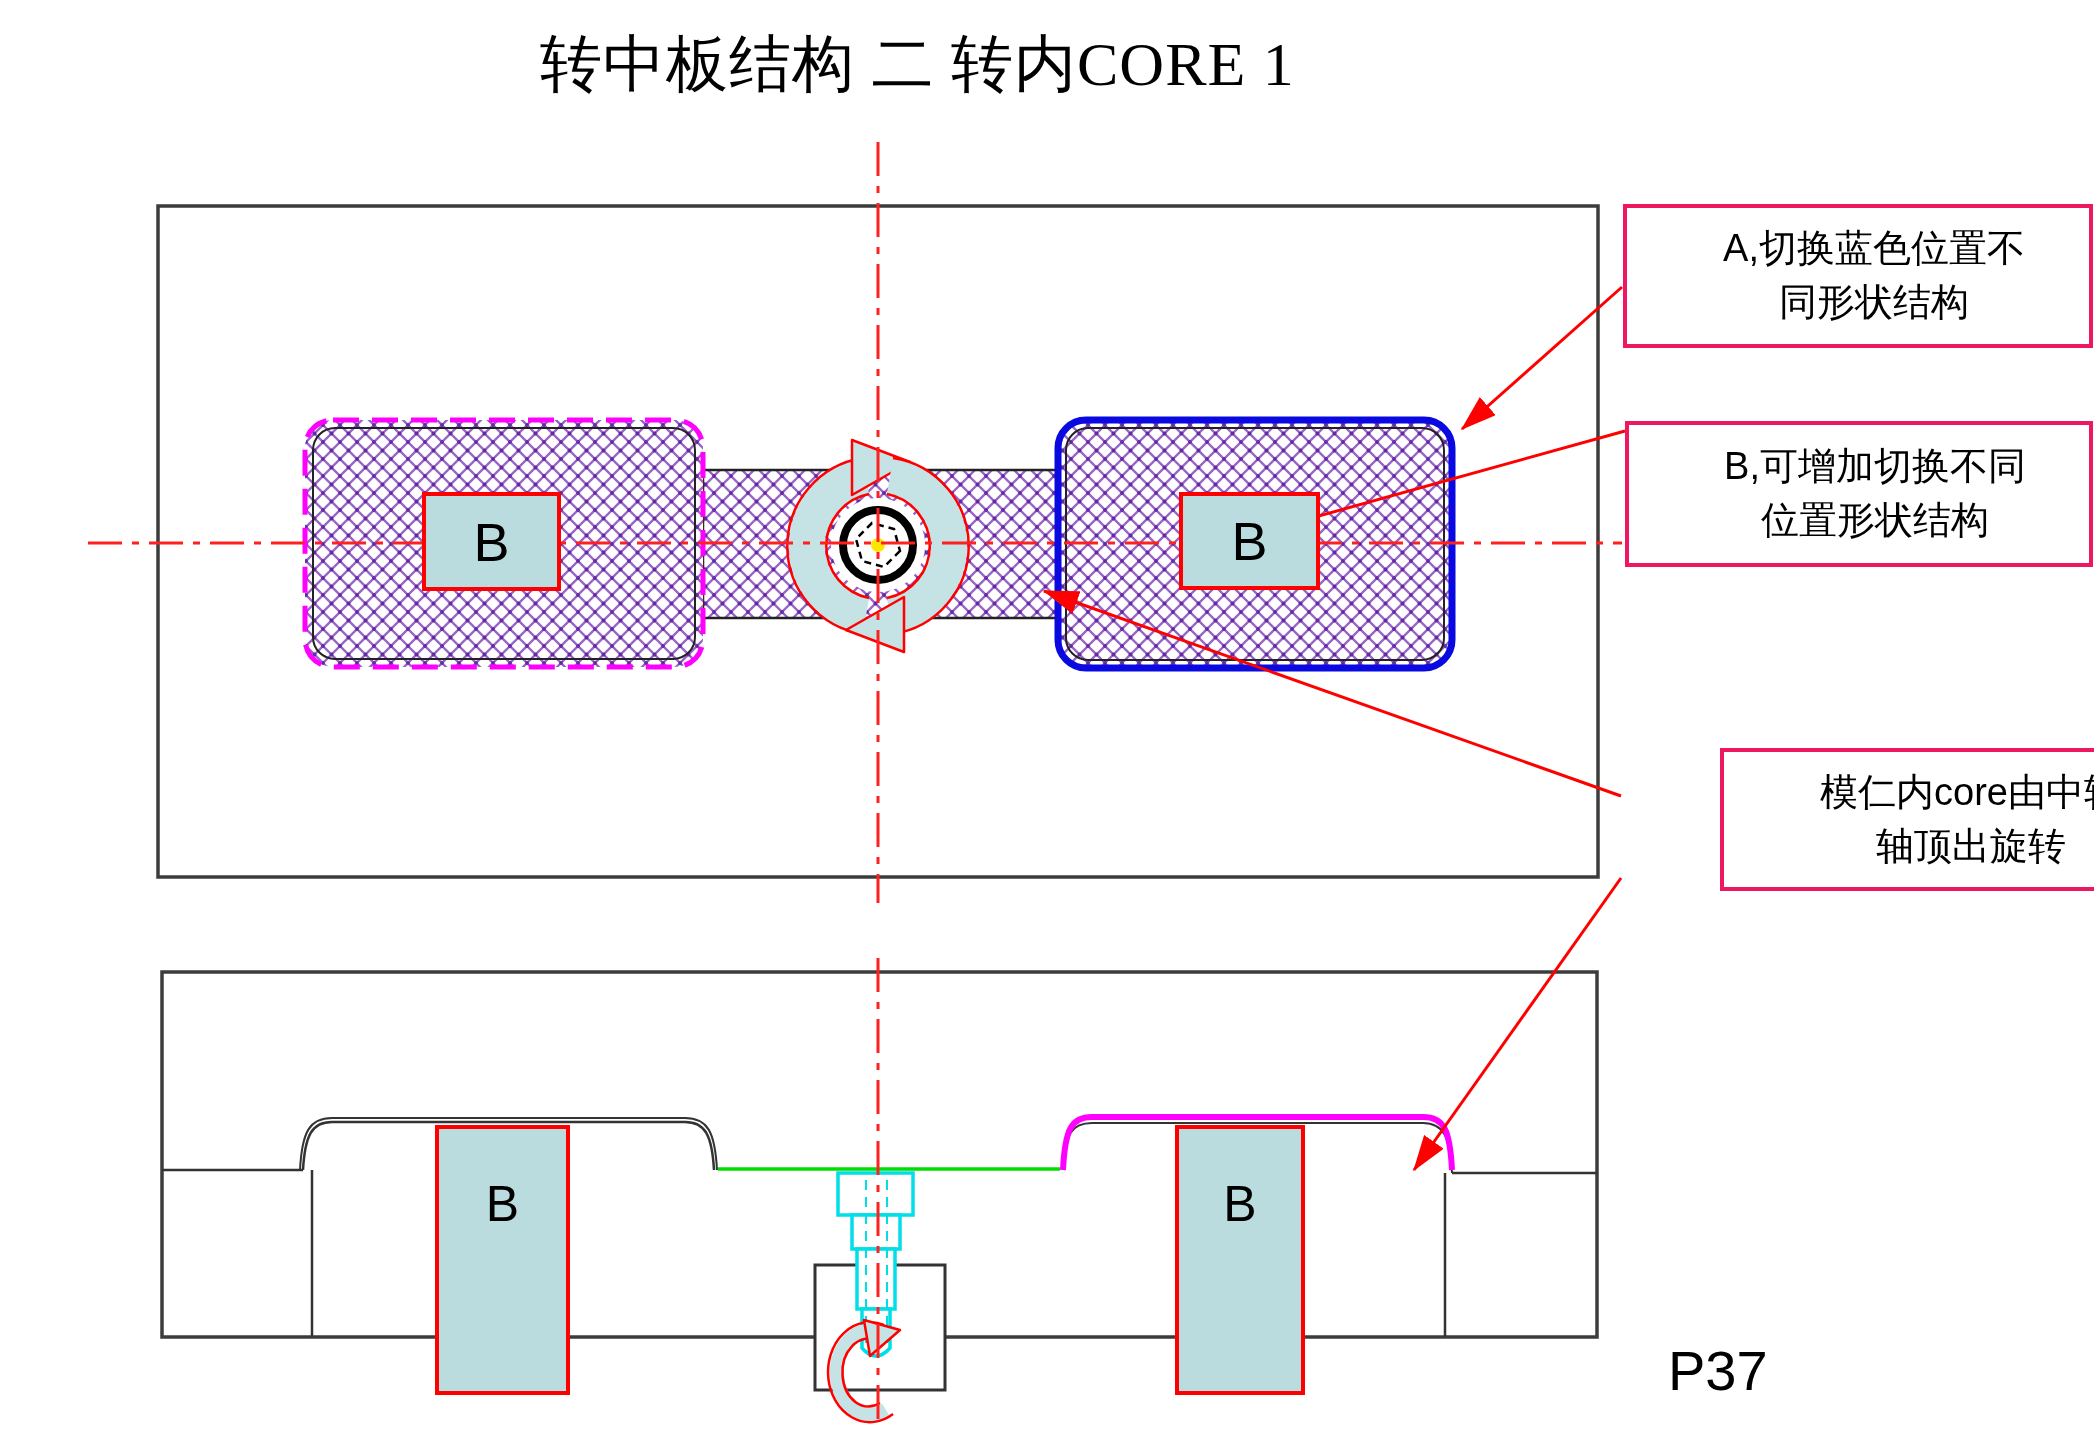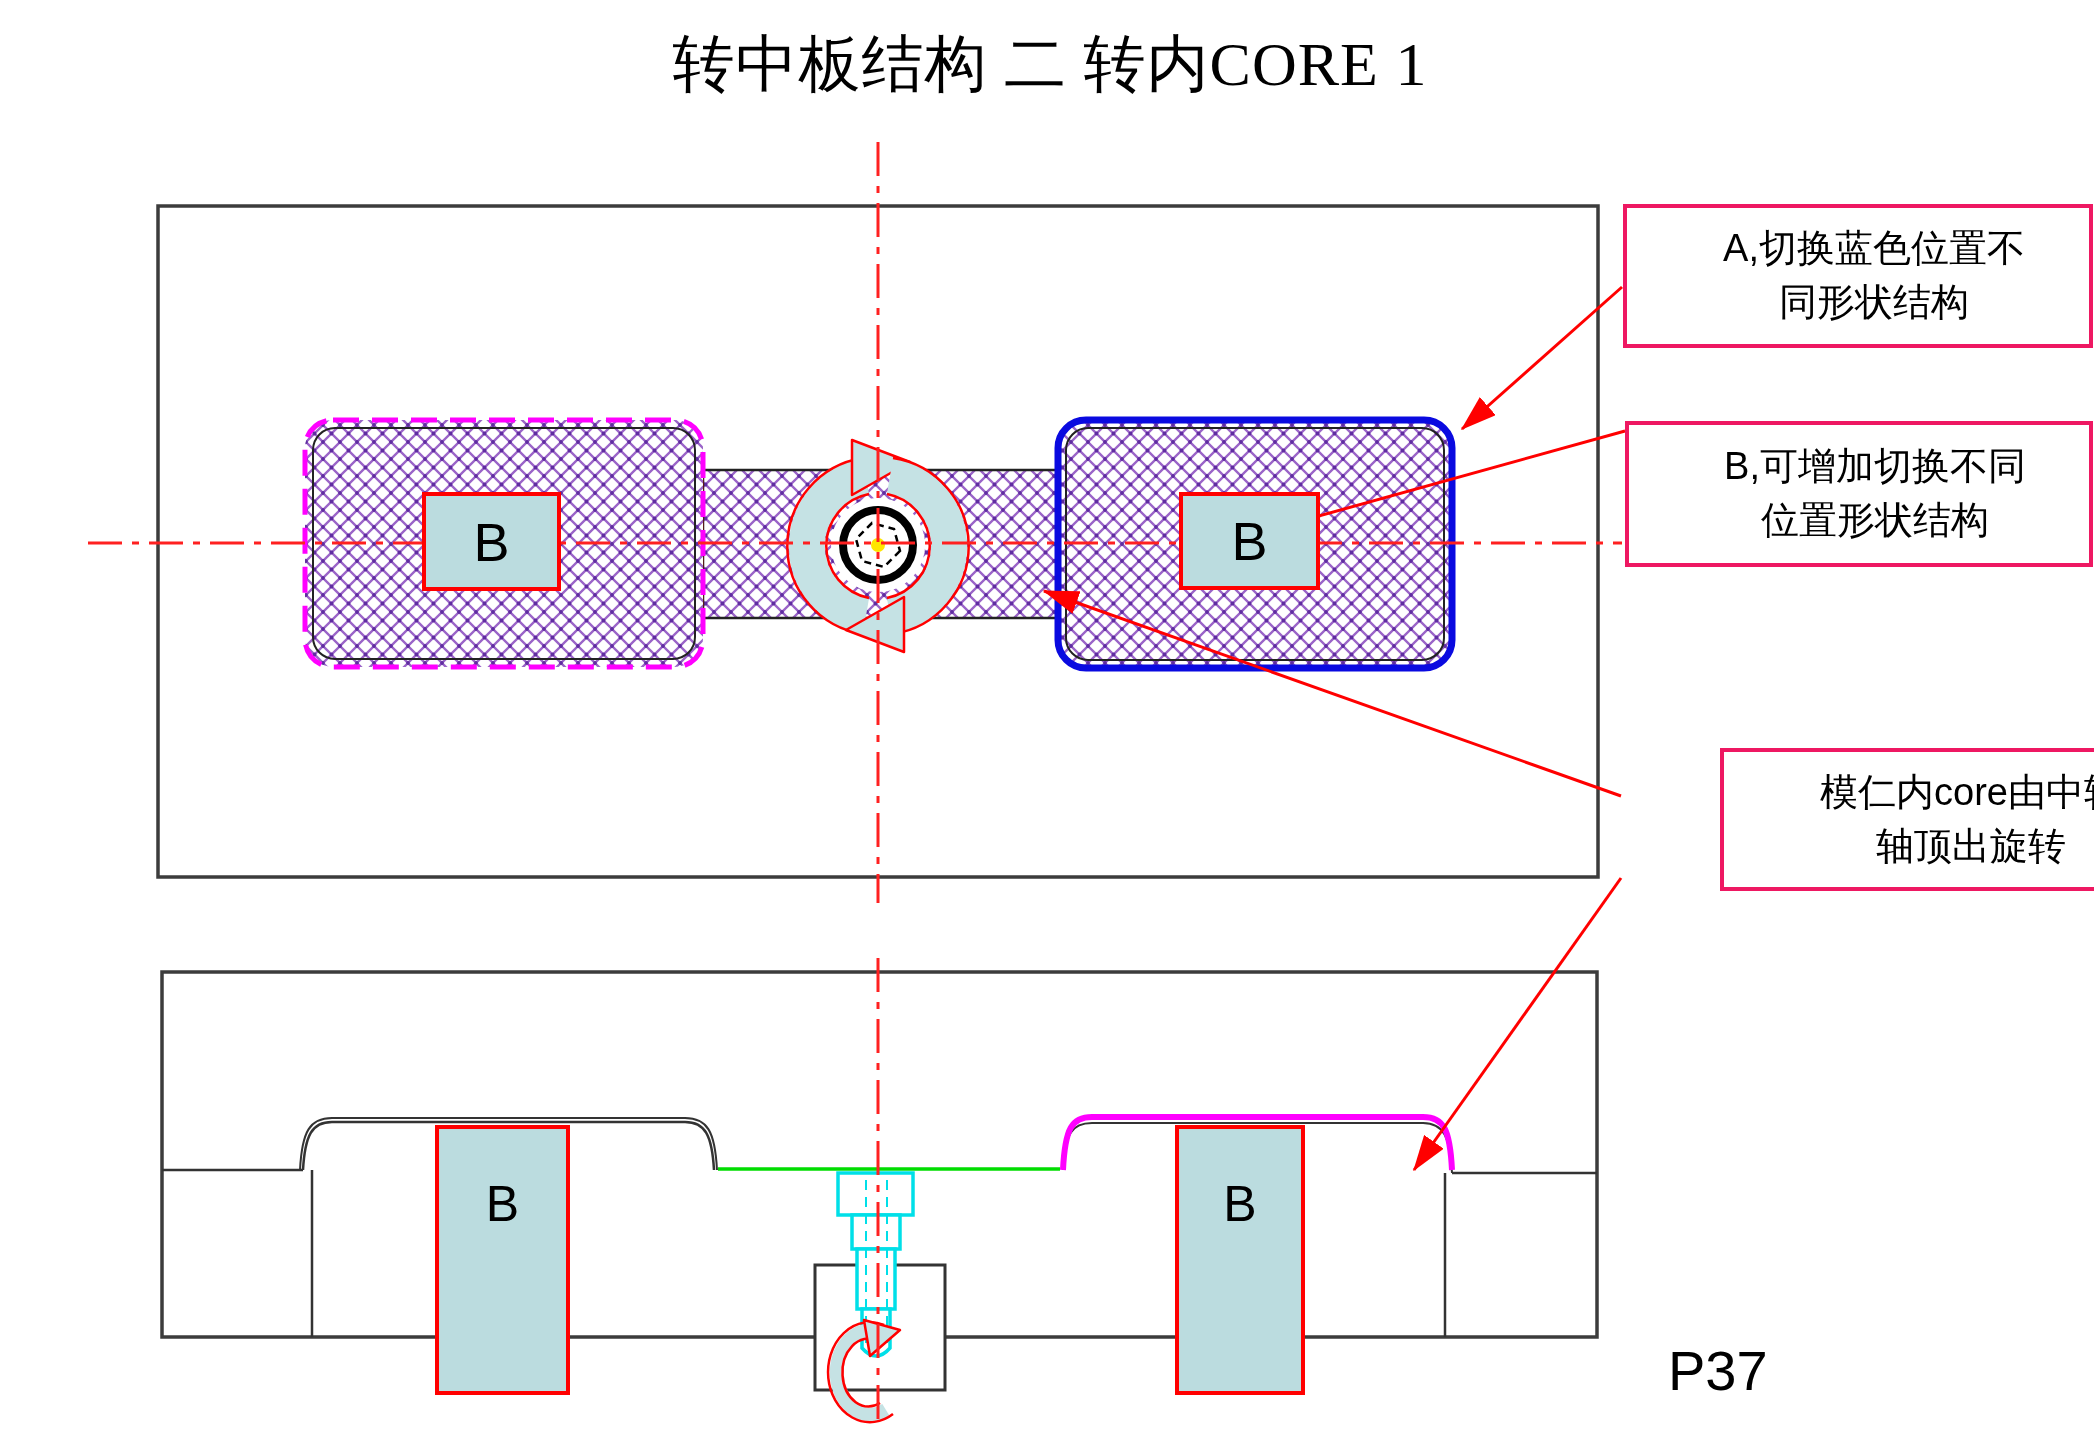--- a/index.html
+++ b/index.html
@@ -2,21 +2,21 @@
 <html><head>
 <meta charset="utf-8">
 <style>
   html,body{margin:0;padding:0;background:#fff;}
   body{position:relative;width:2094px;height:1436px;overflow:hidden;
        font-family:"Liberation Sans",sans-serif;color:#000;}
   #stage{position:absolute;left:0;top:0;width:2094px;height:1436px;}
   svg{position:absolute;left:0;top:0;}
   .title{position:absolute;left:540px;top:22px;width:1020px;
          font-family:"Liberation Serif",serif;font-size:62px;letter-spacing:1px;
-         white-space:nowrap;text-align:center;}
+         white-space:nowrap;}
   .callout{position:absolute;border:4px solid #ee1862;background:#fff;
            display:flex;align-items:center;justify-content:center;text-align:center;
            font-size:38px;line-height:1.42;white-space:pre-line;z-index:5;padding-left:32px;}
   .blabel{position:absolute;background:#bbdcdf;border:4px solid #f00;
           display:flex;align-items:center;justify-content:center;
           font-size:54px;z-index:4;}
   .bcol{position:absolute;background:#bbdcdf;border:4px solid #f00;
         display:flex;align-items:flex-start;justify-content:center;
         padding-top:46px;box-sizing:border-box;font-size:50px;z-index:4;}
   .pagenum{position:absolute;left:1668px;top:1338px;font-size:56px;}

